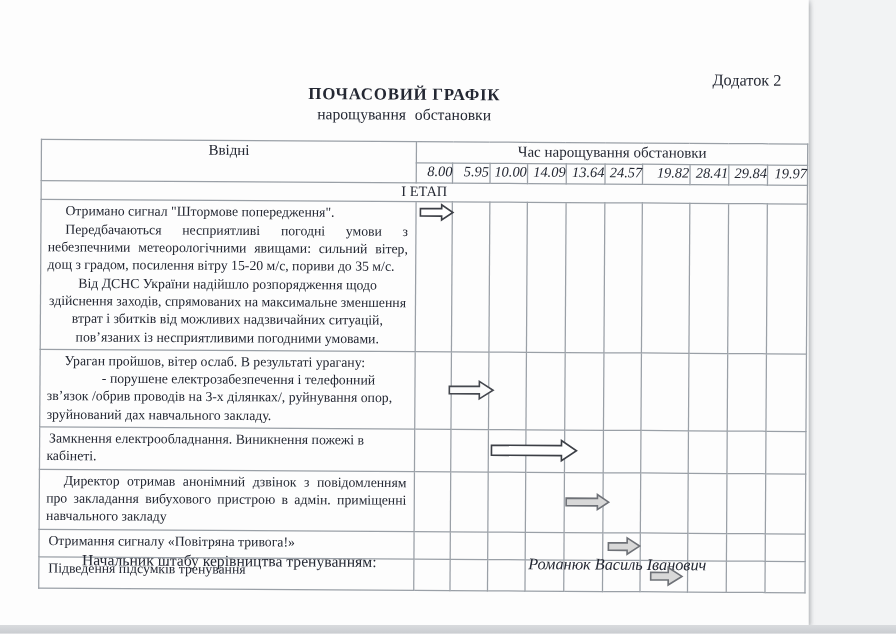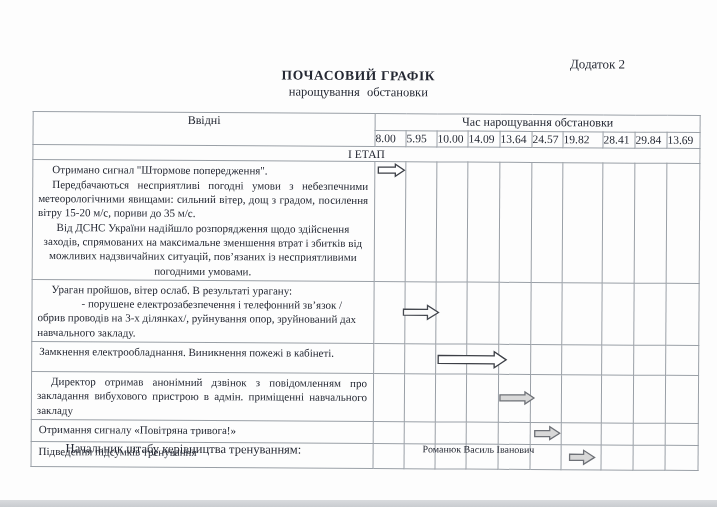--- a/index.html
+++ b/index.html
@@ -4,21 +4,21 @@
 <style>
   * { margin:0; padding:0; box-sizing:border-box; }
   html,body { background:#e9eaec; }
   .screen {
     position:relative; width:717px; height:507px; overflow:hidden;
     background:#f2f3f4;
     font-family:"Liberation Serif","DejaVu Serif",serif;
     color:#242833;
   }
   .sheet {
-    position:absolute; left:0; top:0; width:717px; height:500px;
+    position:absolute; left:0; top:0; width:647px; height:500px;
     background:#fdfdfd;
     box-shadow:0 2px 4px rgba(120,125,130,.55), 2px 0 3px rgba(160,164,168,.35);
   }
   .tilt { position:absolute; left:0; top:0; width:100%; height:100%;
           transform:rotate(0.35deg); transform-origin:40px 60px; }
 
   .annex { position:absolute; left:570px; top:53px; font-size:13px; }
   .title-block { position:absolute; left:0; right:0; top:66px; text-align:center; }
   .doc-title { font-size:13.5px; font-weight:bold; letter-spacing:.6px; }
   .doc-subtitle { font-size:12.5px; margin-top:1px; word-spacing:4px; }
@@ -26,39 +26,39 @@
   table.sched {
     position:absolute; left:33px; top:111px;
     border-collapse:collapse; table-layout:fixed;
     font-size:11px; line-height:1.3;
   }
   table.sched th, table.sched td {
     border:1px solid #9aa0a7; font-weight:normal; vertical-align:top;
   }
   th.lead { vertical-align:middle; text-align:center; font-size:12px; }
   th.span-h { height:14px; vertical-align:middle; text-align:center; font-size:12px; padding:0 2px; }
-  tr.times-row th { height:15px; vertical-align:middle; text-align:left; font-size:11.5px; padding:0; }
+  tr.times-row th { height:15px; vertical-align:middle; text-align:right; font-size:11.5px; padding:0;font-style:italic; }
   tr.stage-row td { height:13px; text-align:center; vertical-align:middle; font-size:11.5px; padding:0; }
 
   td.desc { padding:2px 6px 2px 5px; }
   td.desc p { margin:0; }
   .p-indent  { text-indent:14px; }
   .p-justify { text-align:justify; text-indent:14px; }
   .p-center  { text-align:center; }
   .p-hang    { text-indent:44px; }
   .p-plain   { text-indent:2px; }
 
   td.slot { position:relative; padding:0; overflow:visible; }
   .arrow { position:absolute; z-index:2; }
   .arrow svg { display:block; width:100%; height:100%; overflow:visible; }
   .arrow-top { top:1px; }
   .arrow-mid { top:50%; transform:translateY(-50%); }
 
   .footer-left  { position:absolute; left:68px;  top:441px; font-size:12.5px; }
-  .footer-right { position:absolute; left:425px; top:441px; font-size:10px; }
+  .footer-right { position:absolute; left:425px; top:441px; font-size:13px;font-style:italic; }
 
   .scan-bottom { position:absolute; left:0; right:0; bottom:0; height:7px;
                  background:linear-gradient(#d9dbde,#c9ccd0); }
 </style>
 </head>
 <body>
 
 <div class="screen">
   <div class="sheet">
     <div class="tilt">
@@ -92,21 +92,21 @@
           <tr class="times-row">
               <th>8.00</th>
               <th>5.95</th>
               <th>10.00</th>
               <th>14.09</th>
               <th>13.64</th>
               <th>24.57</th>
               <th>19.82</th>
               <th>28.41</th>
               <th>29.84</th>
-              <th>13.69</th>
+              <th>19.97</th>
             </tr>
         </thead>
         <tbody>
           <tr class="stage-row">
             <td colspan="11">І ЕТАП</td>
           </tr>
         <tr>
               <td class="desc" style="height: 95px;">
                 <p class="p-indent">Отримано сигнал "Штормове попередження".</p>
                 <p class="p-justify">Передбачаються несприятливі погодні умови з небезпечними метеорологічними явищами: сильний вітер, дощ з градом, посилення вітру 15-20 м/с, пориви до 35 м/с.</p>

